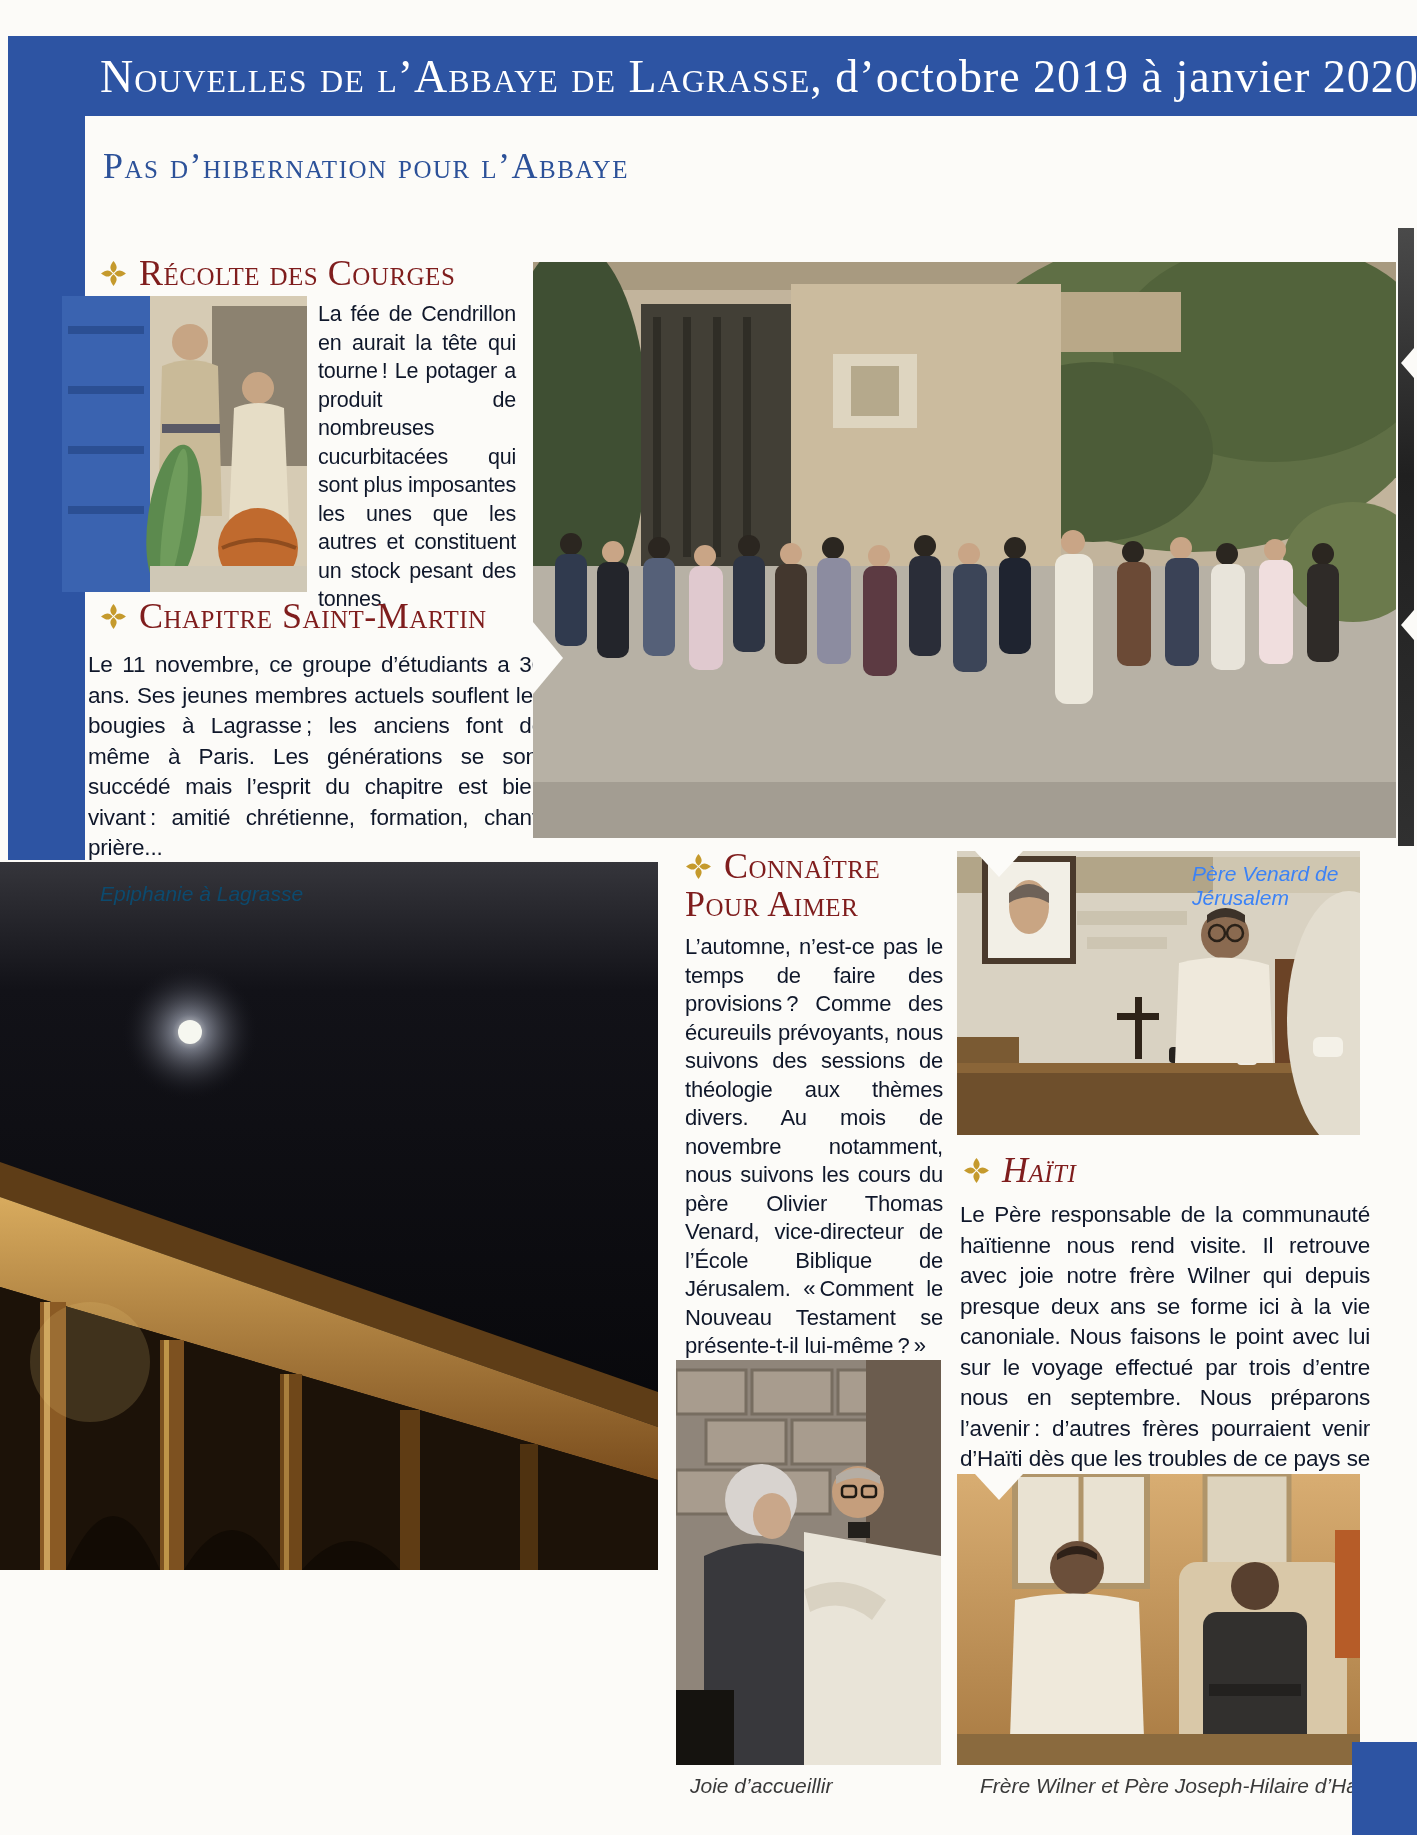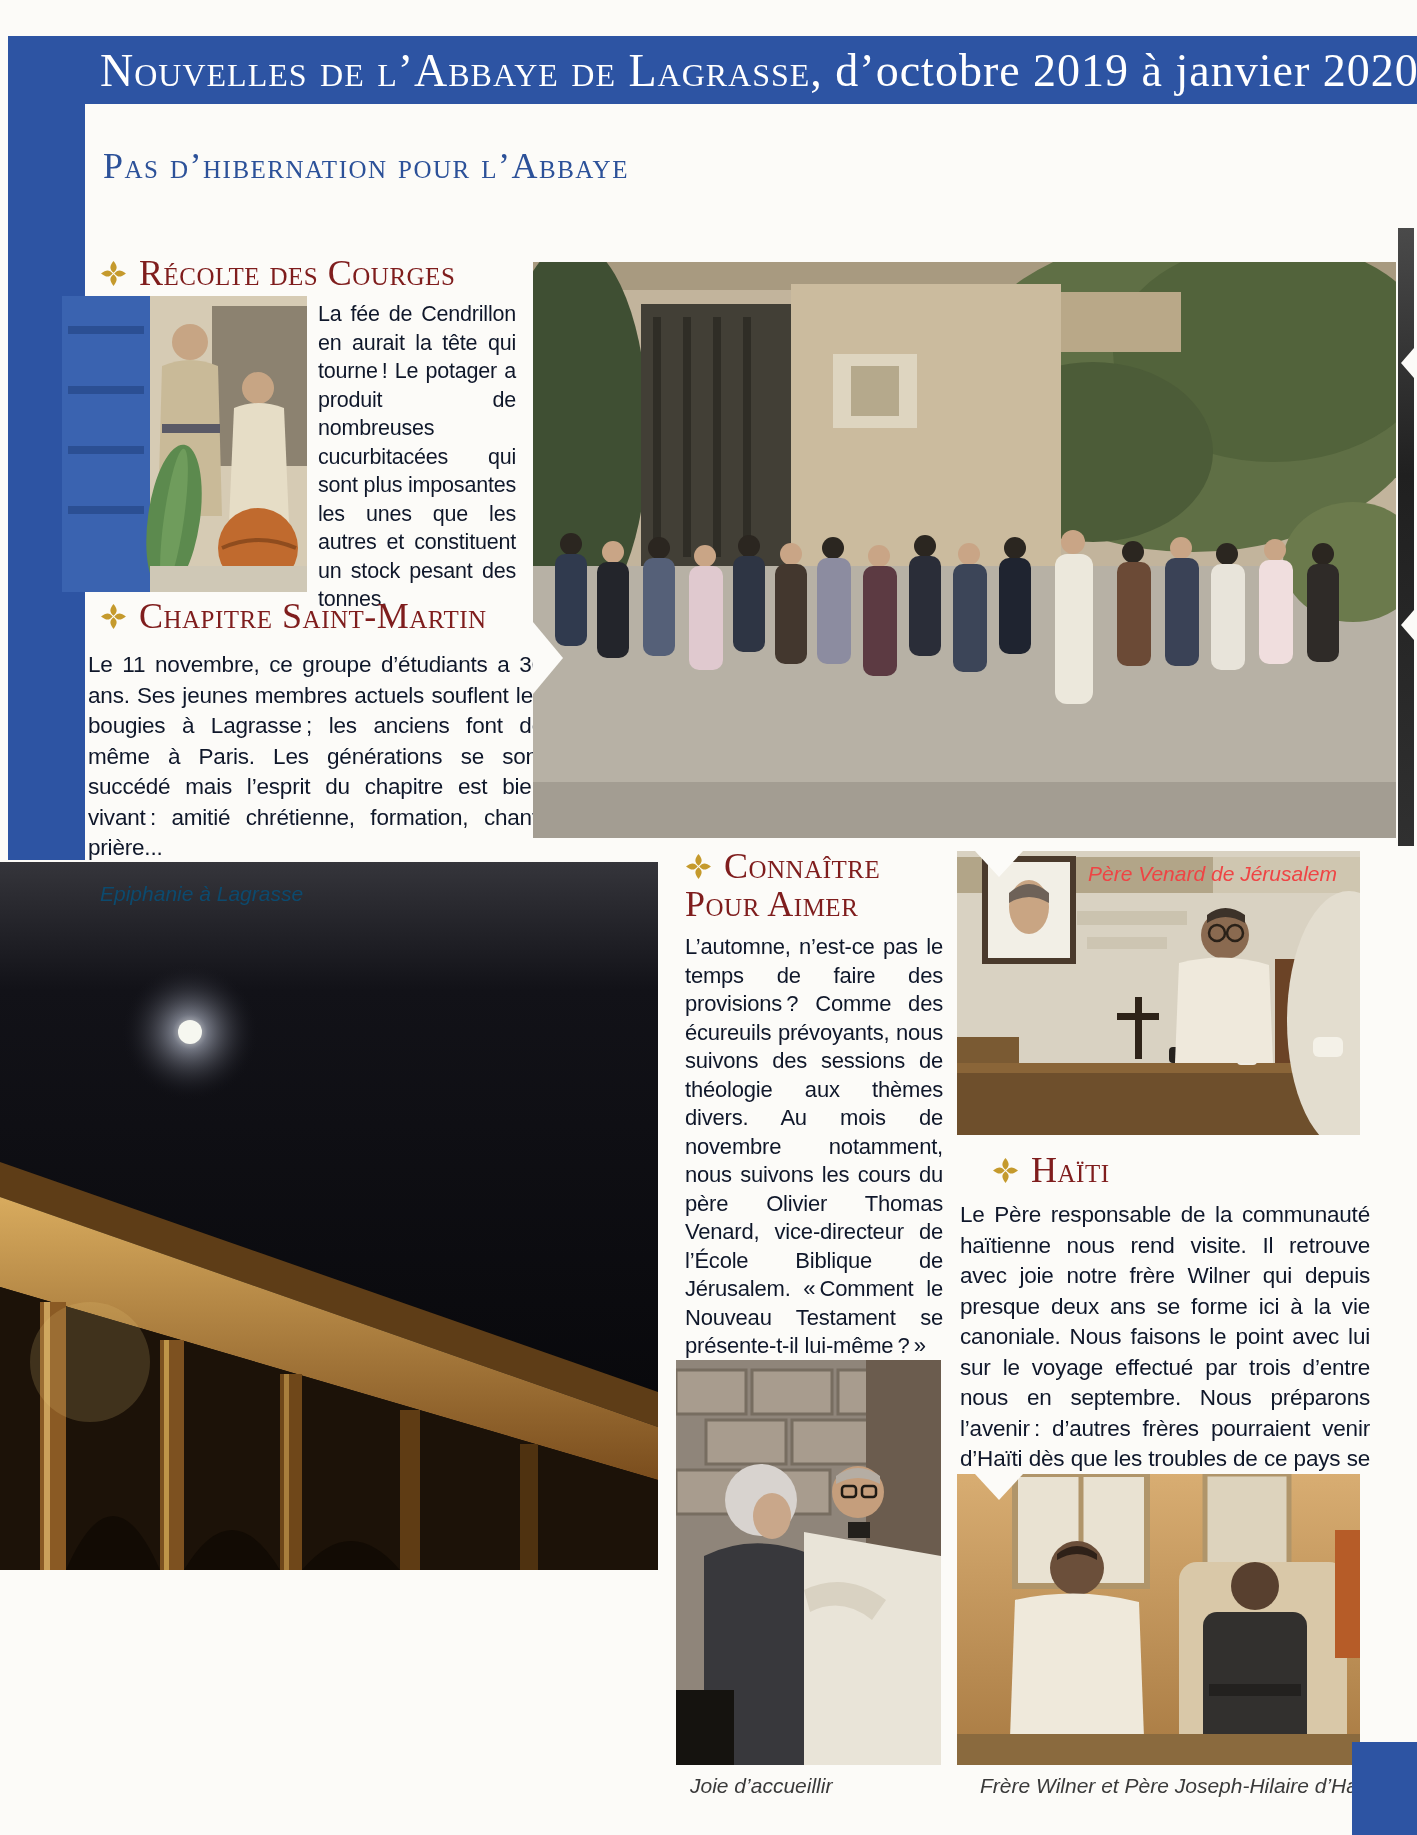--- a/index.html
+++ b/index.html
@@ -5,21 +5,21 @@
   html,body{margin:0;padding:0;background:#e8e8e8;}
   #page{
     position:relative;width:1417px;height:1835px;margin:0 auto;
     background:#fcfbf8;overflow:hidden;
     font-family:"Liberation Serif", serif;
   }
   .abs{position:absolute;}
 
   
   .band{
-    left:8px;top:36px;width:1409px;height:68px;
+    left:8px;top:36px;width:1409px;height:80px;
     background:#2d54a3;
     display:flex;align-items:center;
     padding-left:92px;box-sizing:border-box;
     white-space:nowrap;
   }
   .band .sc{font-variant:small-caps;}
   .band-text{
     color:#ffffff;font-size:46px;letter-spacing:1px;
     font-family:"Liberation Serif", serif;
   }
@@ -280,24 +280,24 @@
       <circle cx="260" cy="82" r="8" fill="none" stroke="#2a2118" stroke-width="2.5"></circle>
       <circle cx="278" cy="82" r="8" fill="none" stroke="#2a2118" stroke-width="2.5"></circle>
       <path d="M250 64 Q268 50 288 64 L288 72 Q268 60 250 72 Z" fill="#3c3229"></path>
       <path d="M222 112 Q268 100 312 114 L316 212 L218 212 Z" fill="#efe9dc"></path>
       <rect x="318" y="108" width="36" height="104" fill="#6b4326"></rect>
       <ellipse cx="392" cy="170" rx="62" ry="130" fill="#e3ddcf"></ellipse>
       <rect x="0" y="186" width="62" height="26" fill="#7a5a33"></rect>
       <rect x="356" y="186" width="30" height="20" rx="6" fill="#f4f1e8"></rect>
     </svg>
   </div>
-  <div class="abs caption" style="left:1088px;top:862px;color:#ef4444;">Père Venard de Jérusalem</div>
+  <div class="abs caption" style="left:1192px;top:862px;color:#3b82f6;">Père Venard de Jérusalem</div>
   <div class="abs notch-down" style="left:975px;top:851px;"></div>
 
-  <div class="abs sec-head" style="left:992px;top:1152px;">
+  <div class="abs sec-head" style="left:963px;top:1152px;font-style:italic;">
     <svg class="fleuron" width="27" height="27" viewBox="0 0 26 26">
       <g fill="#c59a2d">
         <path d="M13 1 C17 6 17 9 13 12.2 C9 9 9 6 13 1 Z"></path>
         <path d="M13 1 C17 6 17 9 13 12.2 C9 9 9 6 13 1 Z" transform="rotate(90 13 13)"></path>
         <path d="M13 1 C17 6 17 9 13 12.2 C9 9 9 6 13 1 Z" transform="rotate(180 13 13)"></path>
         <path d="M13 1 C17 6 17 9 13 12.2 C9 9 9 6 13 1 Z" transform="rotate(270 13 13)"></path>
       </g>
     </svg>
     <span>Haïti</span>
   </div>

